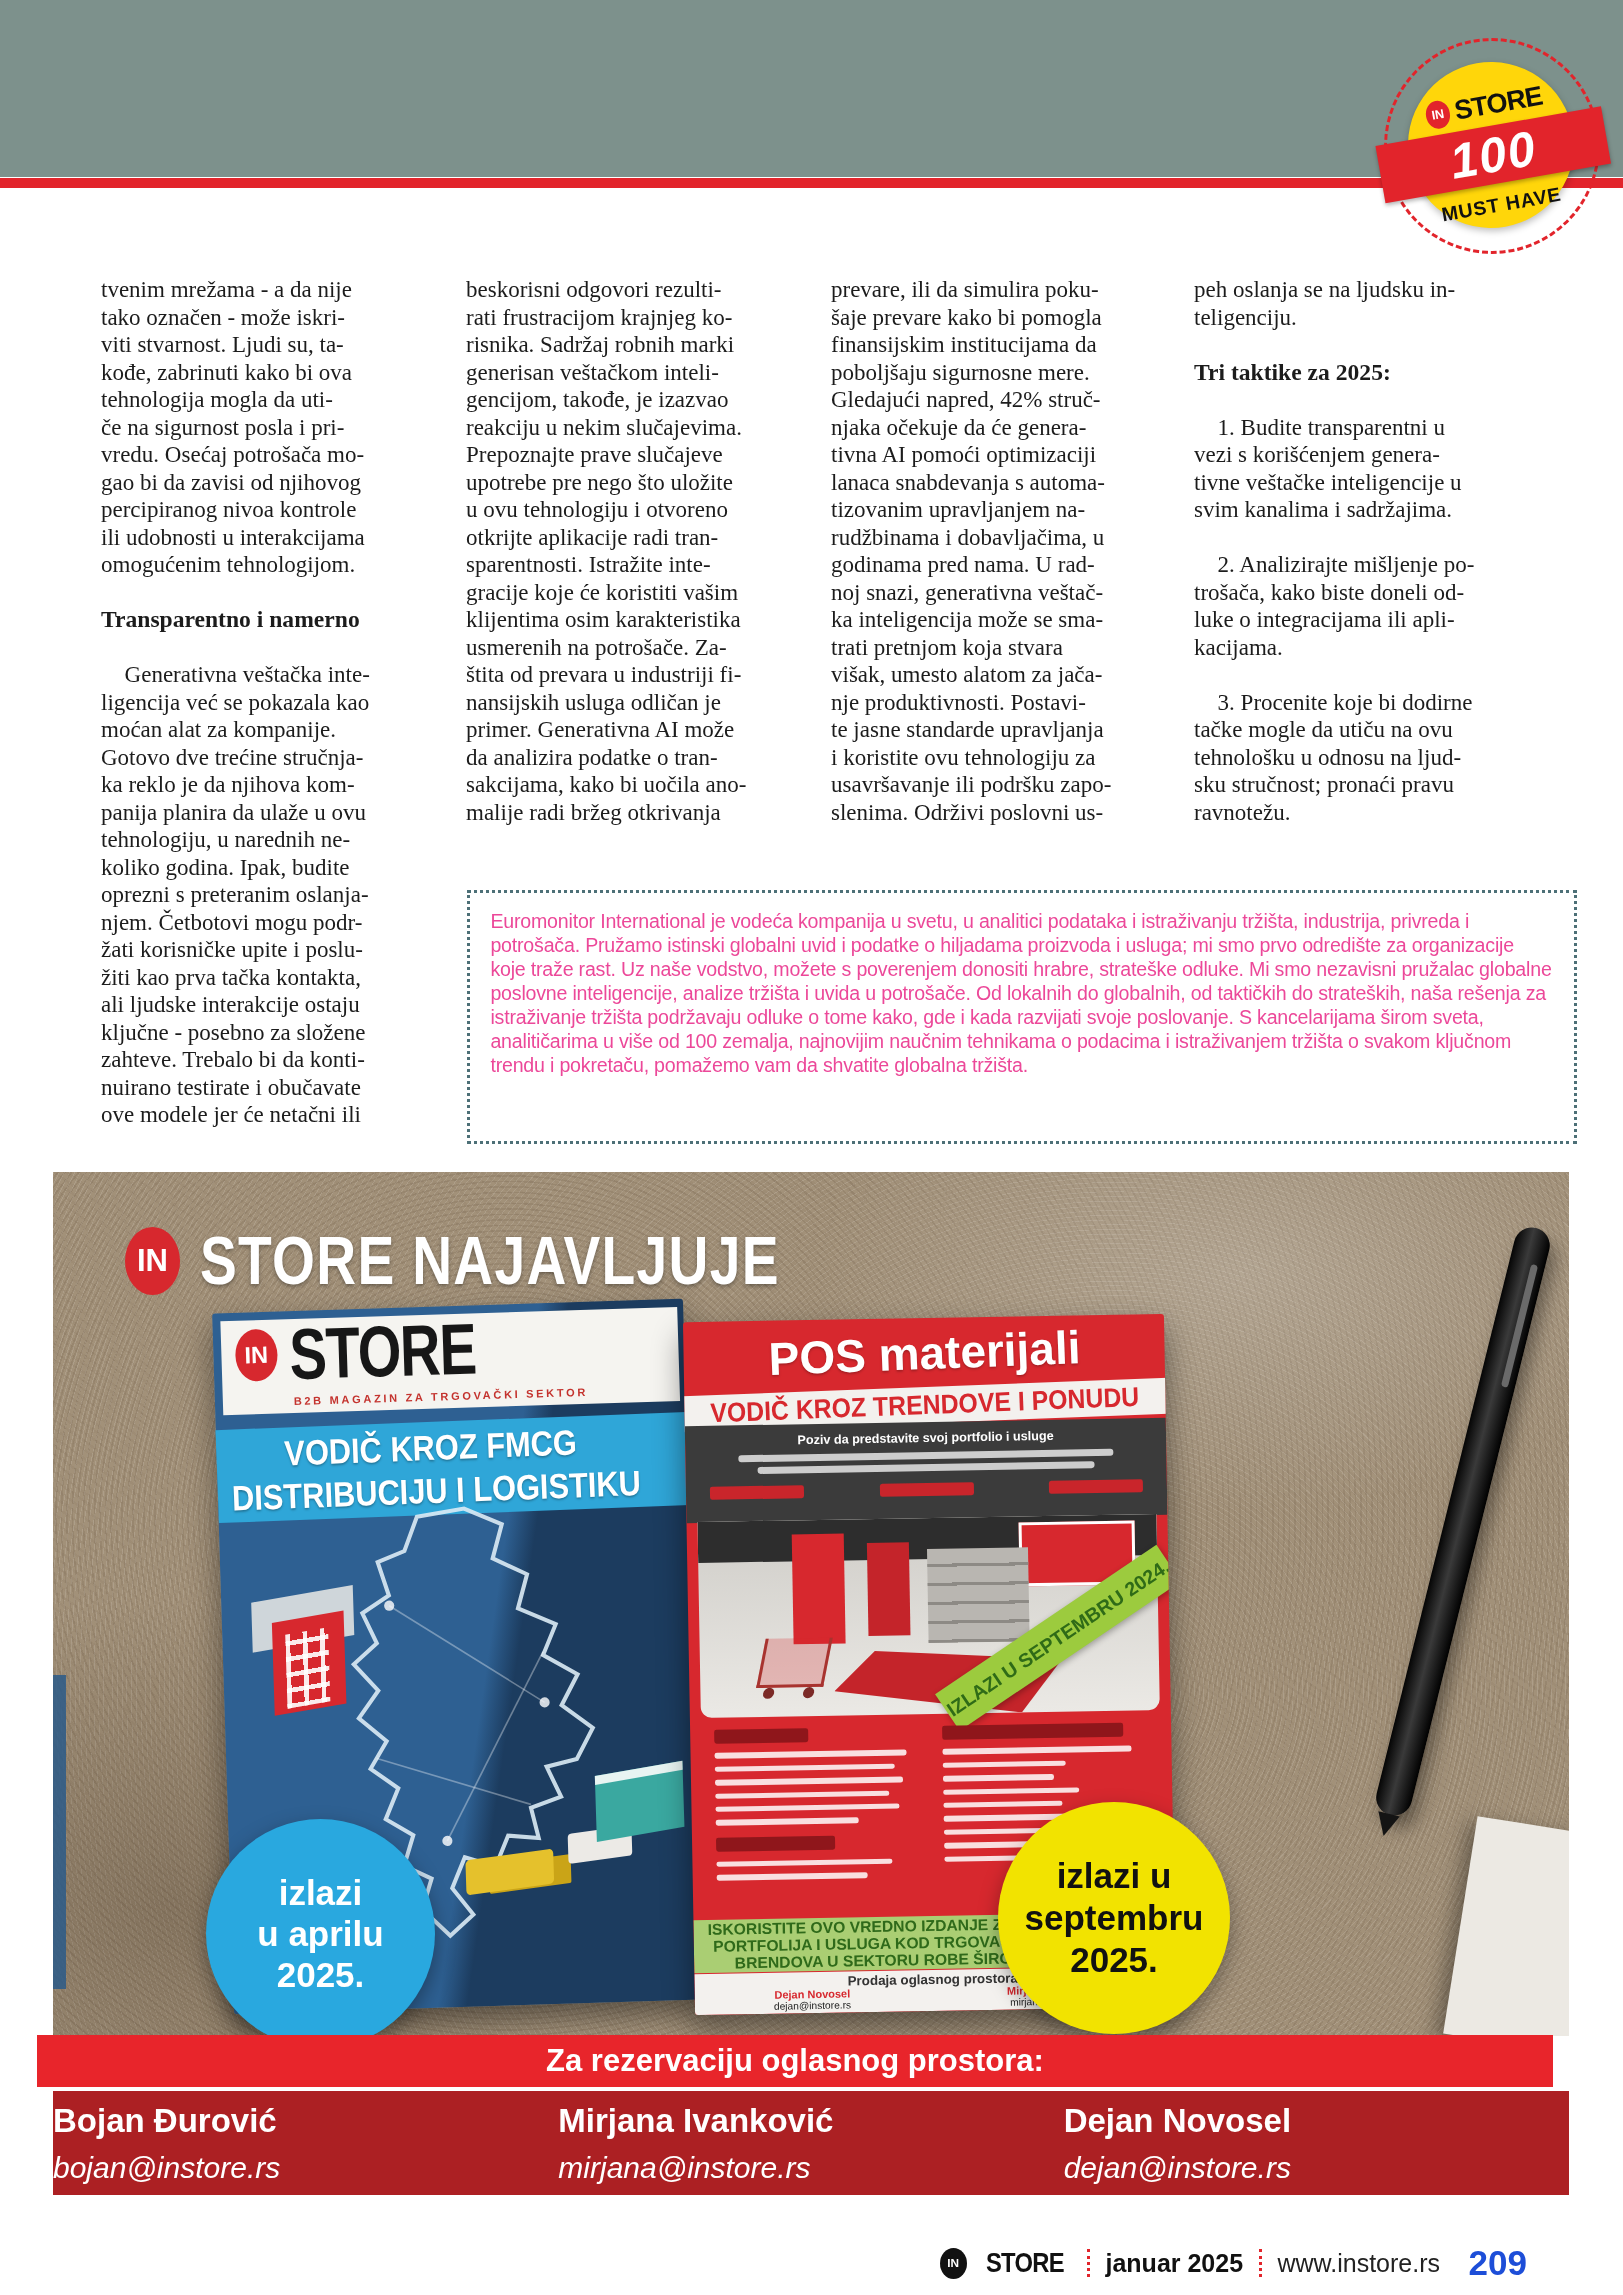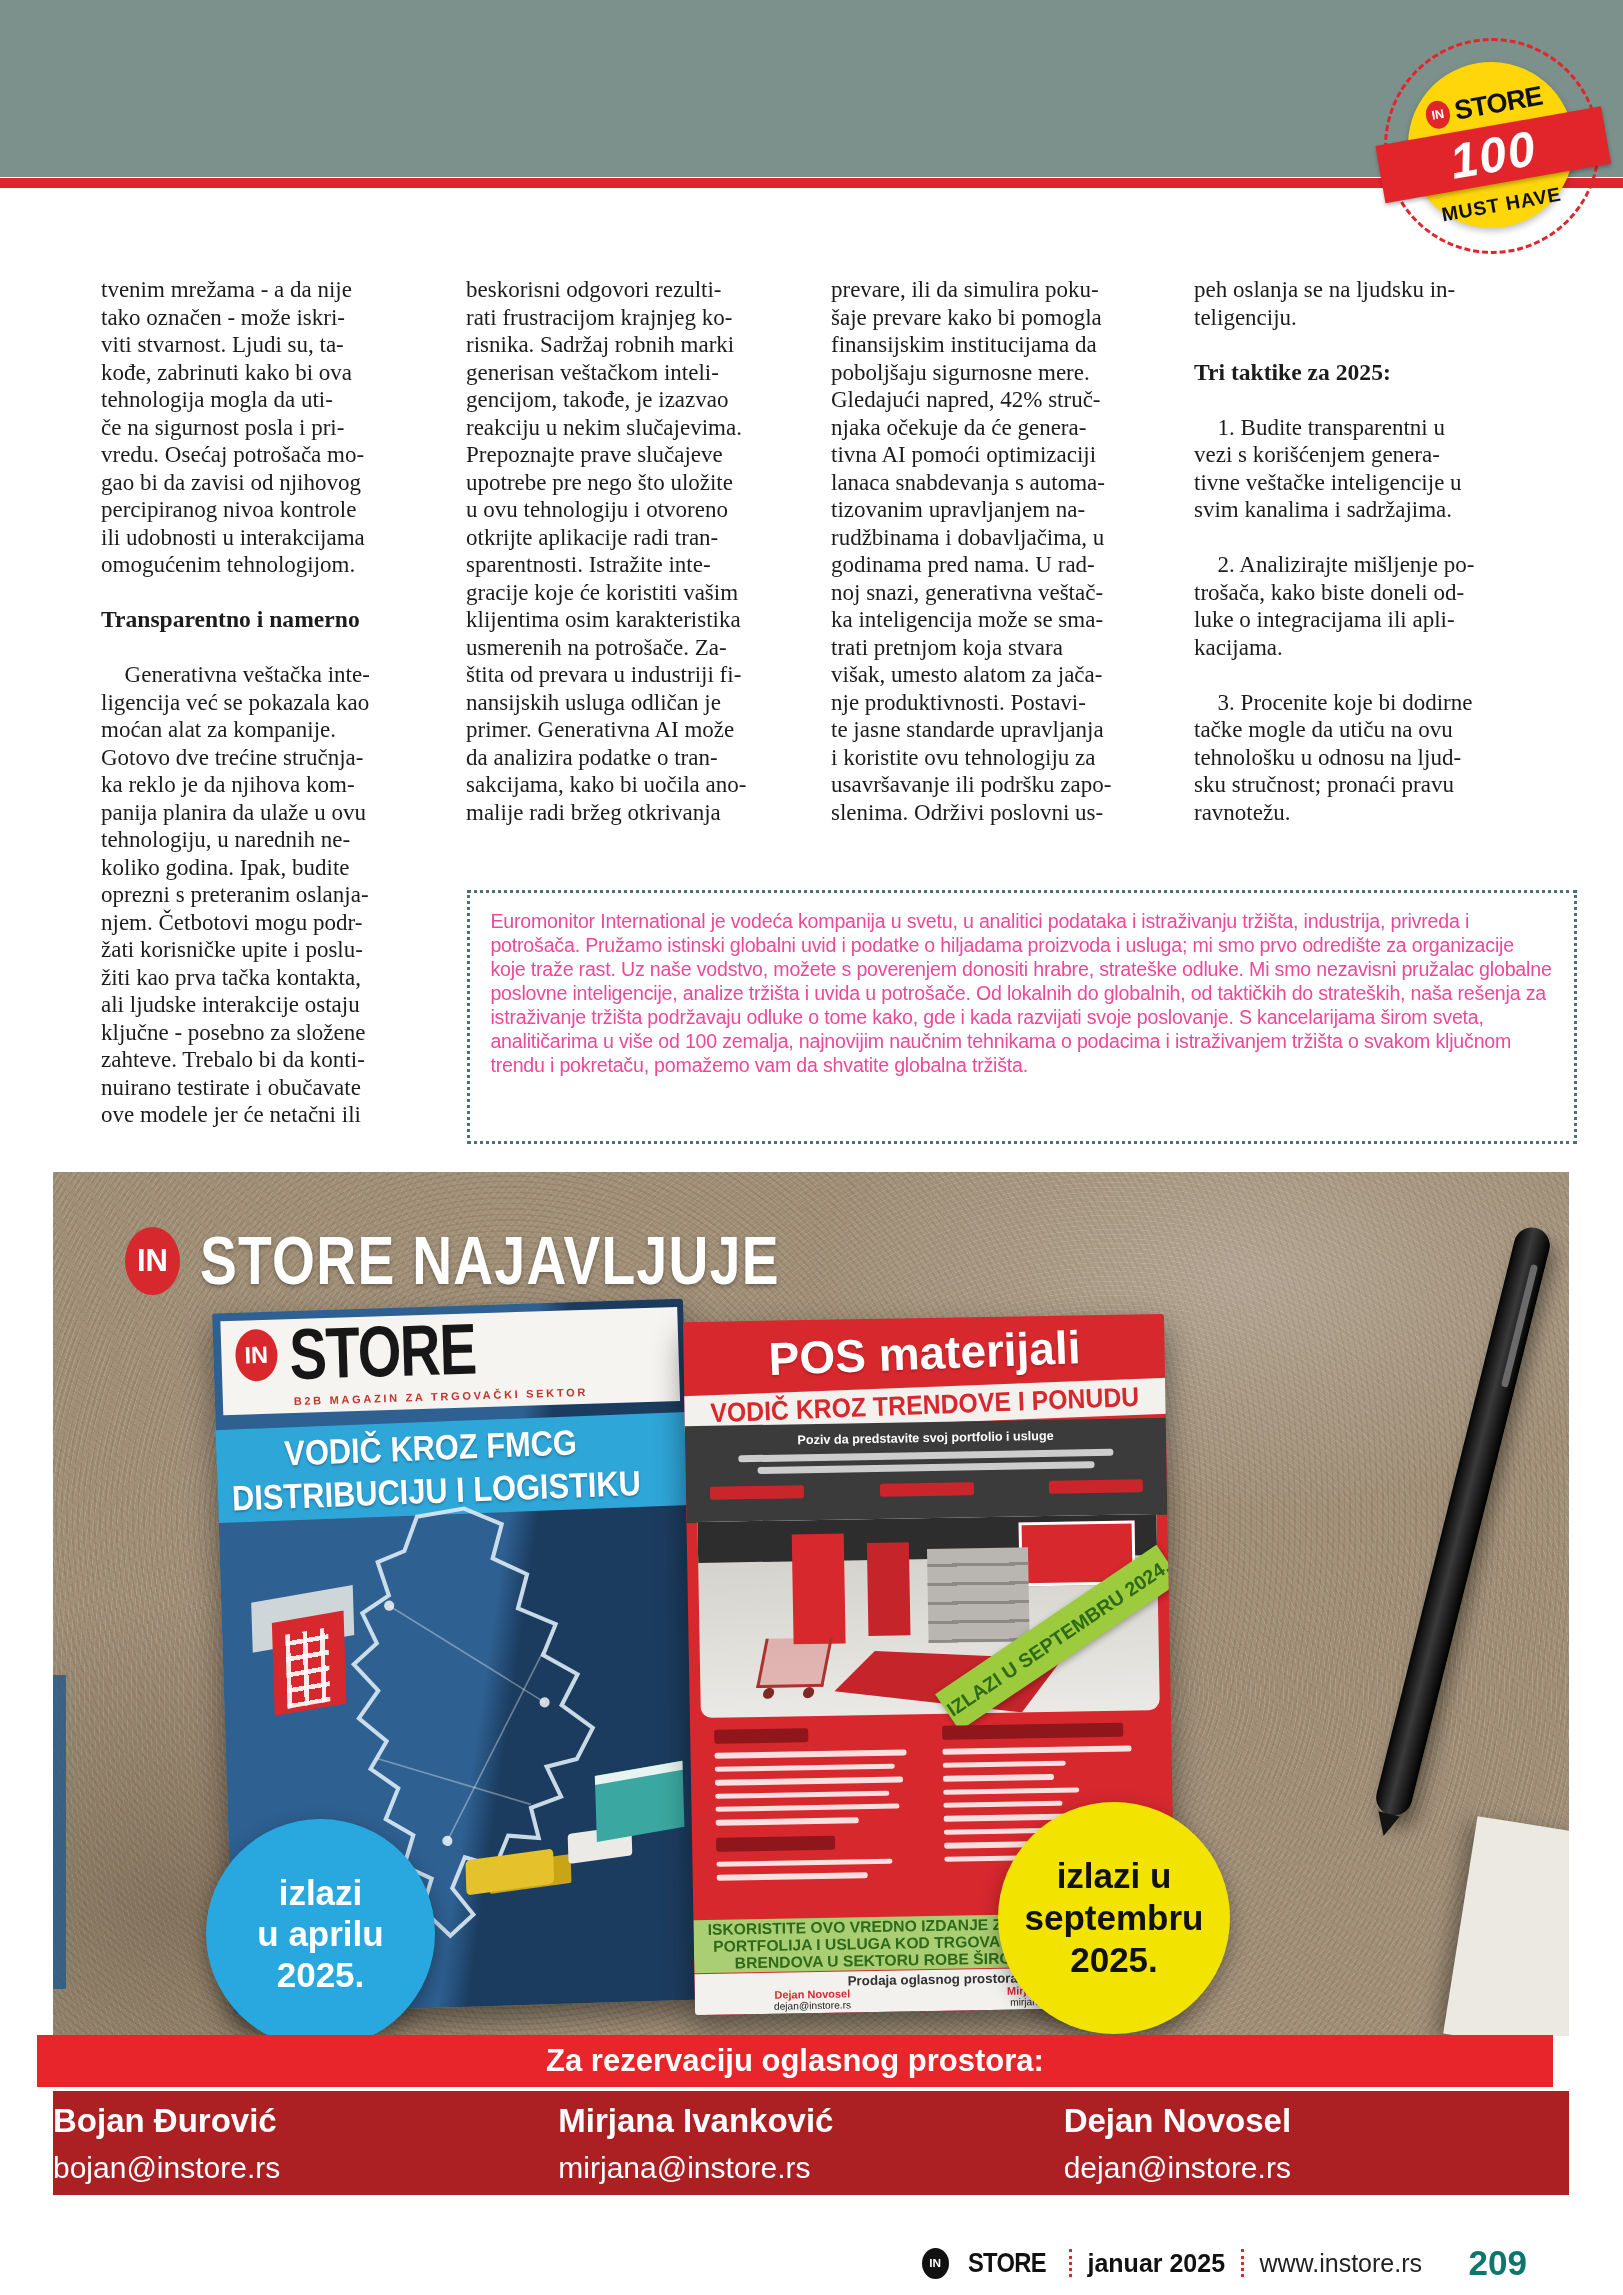--- a/index.html
+++ b/index.html
@@ -138,30 +138,30 @@
   .circ-yellow{left:998px;top:1802px;width:232px;height:232px;background:#F2E300;color:#111;
                font-size:35px;line-height:42px;}
   
   .band1{position:absolute;left:37px;top:2035px;width:1516px;height:52px;background:#E8252B;
          display:flex;align-items:center;justify-content:center;}
   .band1 span{color:#fff;font-weight:bold;font-size:31px;}
   .band2{position:absolute;left:53px;top:2091px;width:1516px;height:104px;background:#AC2023;
          display:flex;align-items:center;}
   .contact{flex:1;text-align:left;color:#fff;}
   .ct-name{font-weight:bold;font-size:33px;margin-bottom:11px;}
-  .ct-mail{font-size:30px;font-weight:normal;}
+  .ct-mail{font-size:30px;font-weight:normal;font-style:italic;}
   
   .footer{position:absolute;right:96px;top:2243px;display:flex;align-items:center;gap:12.6px;}
   .f-in{display:flex;align-items:center;justify-content:center;width:27px;height:31px;border-radius:50%;
         background:#111;color:#fff;font-weight:900;font-size:11.8px;}
   .f-store{font-weight:900;font-size:28px;color:#111;transform:scaleX(.85);letter-spacing:-0.8px;}
   .f-sep{width:0;height:28px;border-left:3.1px dotted #E2242B;margin:0 3.1px;}
   .f-issue{font-weight:bold;font-size:25px;color:#111;}
   .f-web{font-size:25px;color:#222;}
-  .f-page{font-weight:900;font-size:35px;color:#0f766e;margin-left:34px;}
+  .f-page{font-weight:900;font-size:35px;color:#1d4ed8;margin-left:16px;}
 </style>
 </head>
 <body>
 
 <div class="page">
 
   <div class="topband"></div>
   <div class="topline"></div>
 
   <div class="badge">

